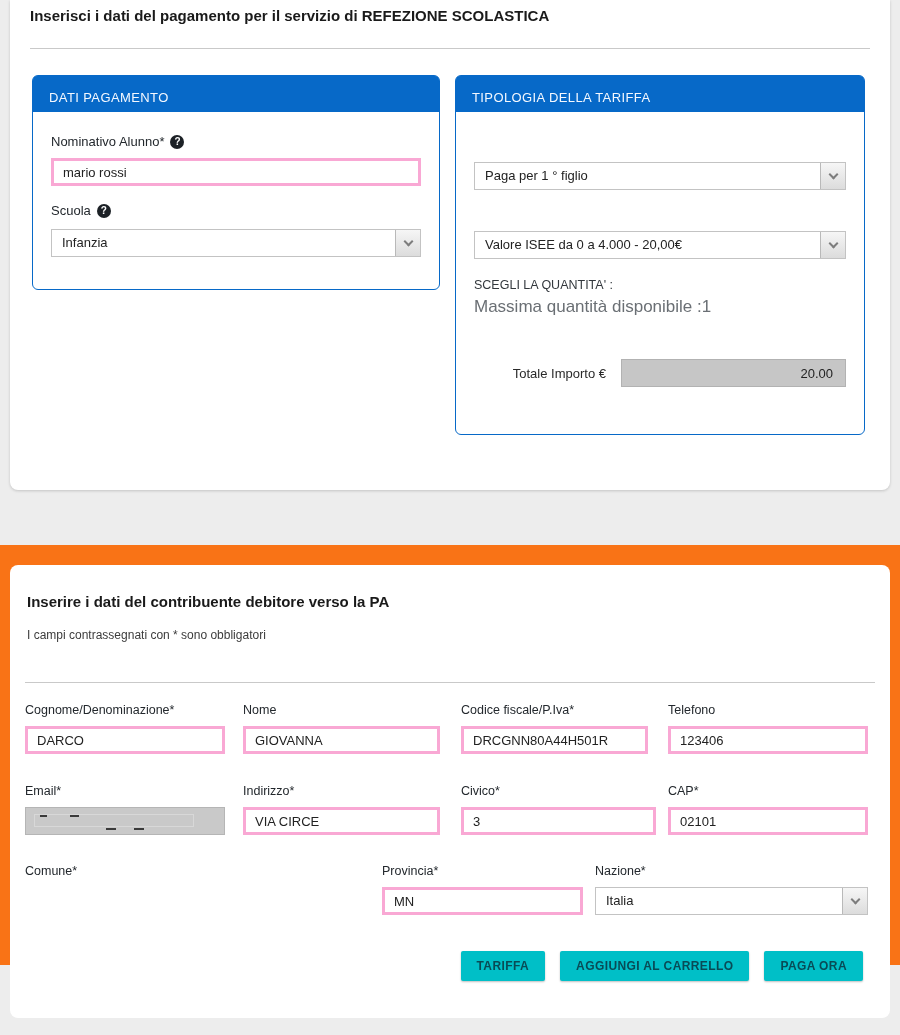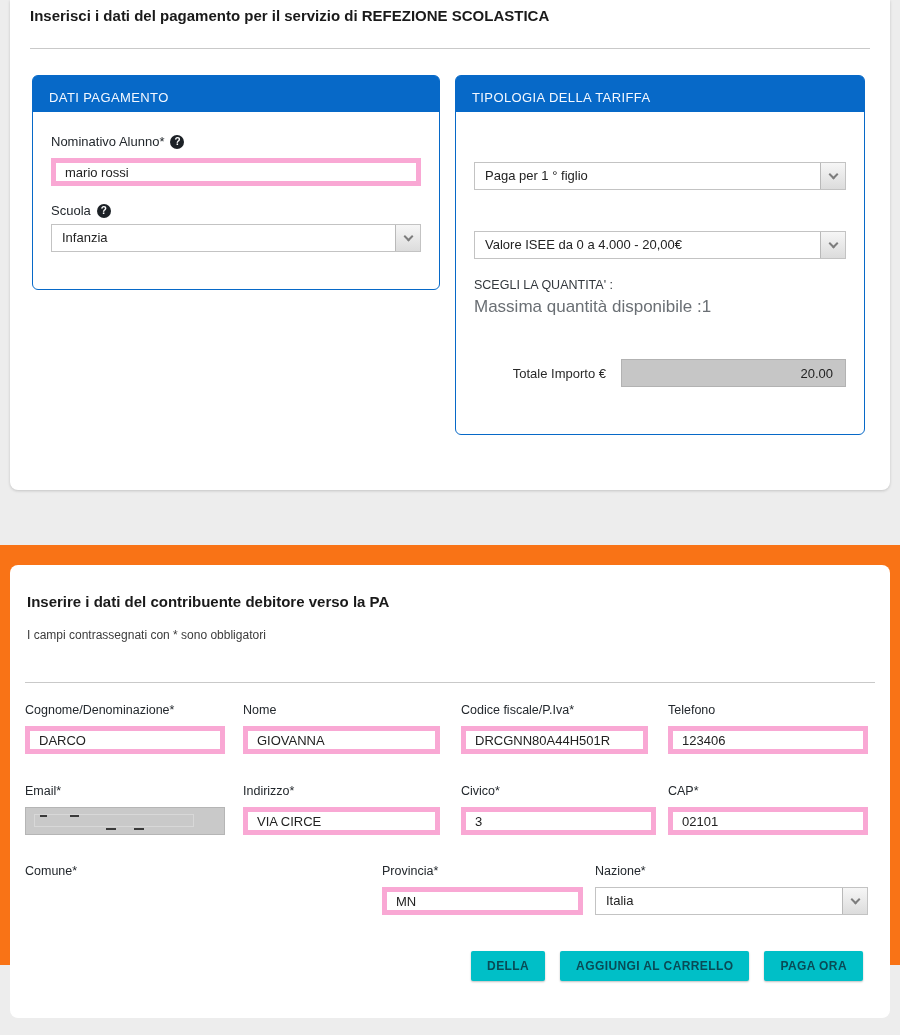--- a/index.html
+++ b/index.html
@@ -19,39 +19,39 @@
   .panel-tariff  { left:445px; top:75px; width:410px; height:360px; }
   .panel-header { height:36px; background:#0769c8; border-radius:4px 4px 0 0; color:#f4f8ff;
                   font-size:13px; line-height:36px; padding:4px 16px; letter-spacing:.4px; }
   .panel-body { padding:0 18px; }
 
   .field-label { font-size:13px; color:#23282d; display:flex; align-items:center; }
   .help-icon { width:14px; height:14px; border-radius:50%; background:#1c2126; color:#fff;
                font-size:10px; font-weight:700; display:inline-flex; align-items:center;
                justify-content:center; margin-left:6px; cursor:pointer; }
 
-  .text-input { width:100%; height:28px; border:5px solid #f9a8d4; background:#fff;
+  .text-input { width:100%; height:28px; border:3px solid #f9a8d4; background:#fff;
                 padding:0 9px; font-size:13px; color:#222;
                 font-family:"Liberation Sans","DejaVu Sans",sans-serif; }
 
   
   .select { position:relative; height:28px; border:1px solid #c3c3c3; background:#fff; cursor:pointer; }
   .select .sel-text { display:block; line-height:26px; padding-left:10px; font-size:13px; color:#222;
                       white-space:nowrap; overflow:hidden; }
   .select .arrow-box { position:absolute; right:0; top:0; bottom:0; width:25px;
                        background:linear-gradient(#f6f6f6,#dcdcdc); border-left:1px solid #b9b9b9;
                        display:flex; align-items:center; justify-content:center; }
   .chev { width:7px; height:7px; border-right:2px solid #7d7d7d; border-bottom:2px solid #7d7d7d;
           transform:rotate(45deg); margin-top:-4px; }
 
   
   .pp-label1 { margin-top:22px;text-align:right; }
   .pp-input  { margin-top:9px; }
   .pp-label2 { margin-top:17px; }
-  .pp-select { margin-top:6px; }
+  .pp-select { margin-top:11px; }
 
   
   .tf-select1 { margin-top:50px; }
   .tf-select2 { margin-top:41px; }
   .qty-label { margin-top:19px; font-size:12.5px; color:#33383d; }
   .qty-max   { margin-top:5px; font-size:17px; color:#6a6f74; }
   .total-row { margin-top:42px; display:flex; align-items:center; justify-content:flex-end; }
   .total-label { font-size:13px; color:#2a2a2a; margin-right:15px; }
   .total-input { width:225px; height:28px; background:#c6c6c6; border:1px solid #b2b2b2;
                  font-size:13px; color:#222; text-align:right; padding:8px 12px;
@@ -195,20 +195,20 @@
         <div class="field-label">Nazione*</div>
         <div class="select">
           <span class="sel-text">Italia</span>
           <span class="arrow-box">
               <span class="chev"></span>
             </span>
         </div>
       </div>
 
       <div class="btn-row">
-        <button class="btn">DELLA</button>
+        <button class="btn">TARIFFA</button>
         <button class="btn">AGGIUNGI AL CARRELLO</button>
         <button class="btn">PAGA ORA</button>
       </div>
     </div>
   </div>
 
 </div>
 
 </body></html>

